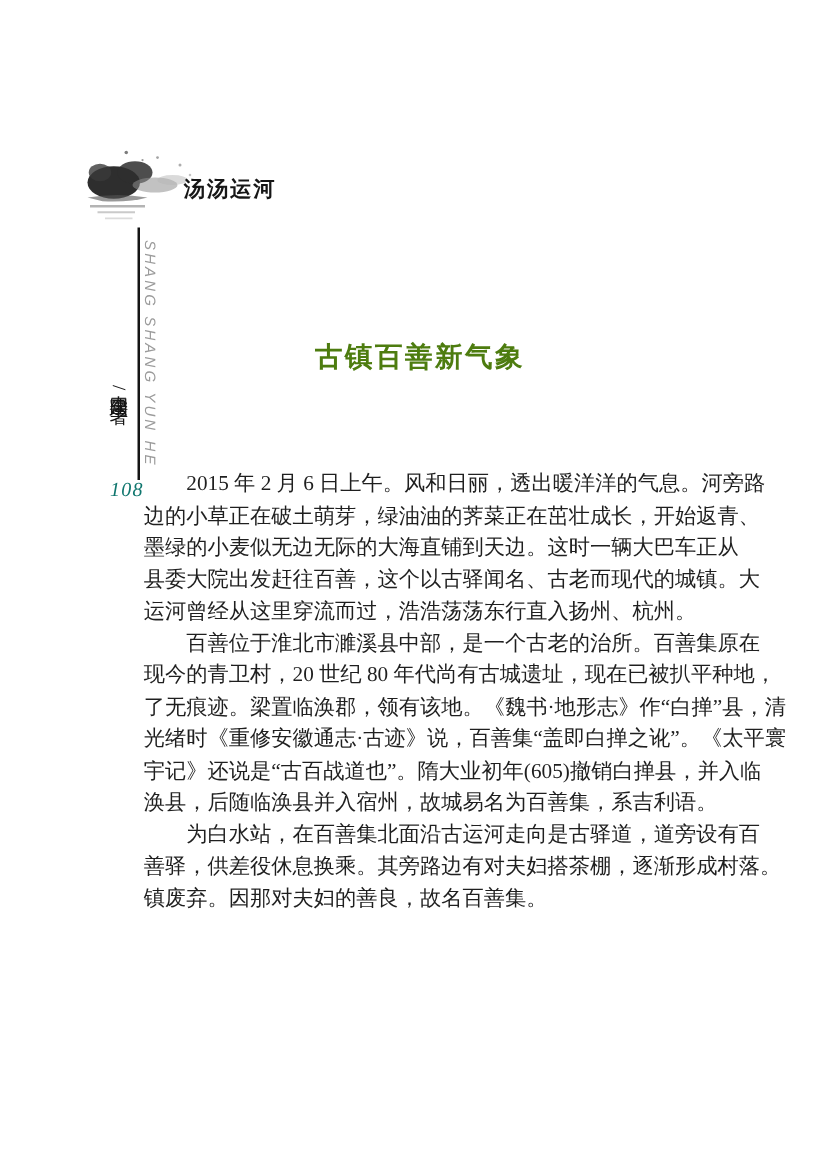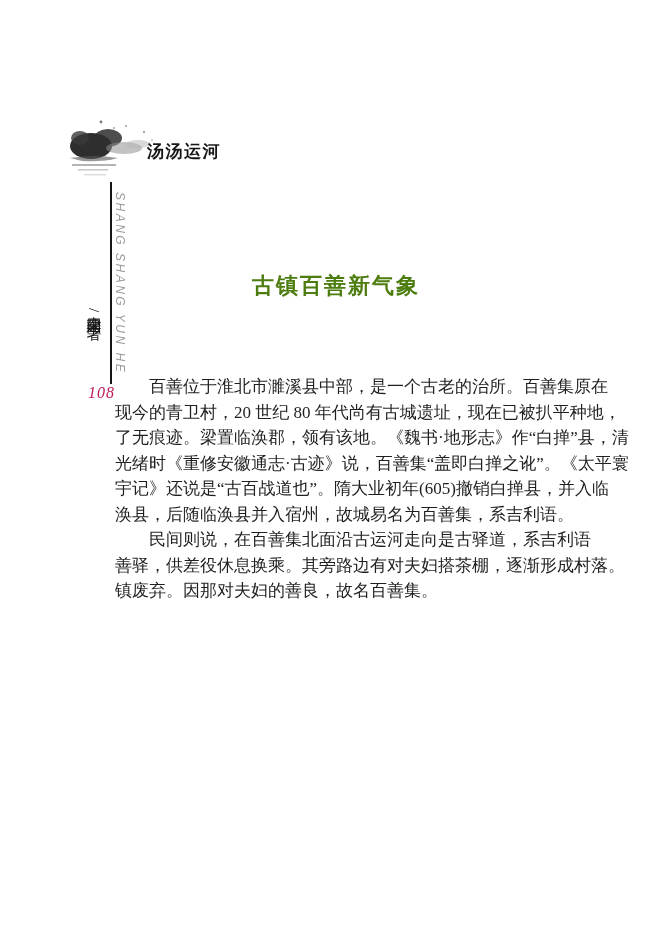--- a/index.html
+++ b/index.html
@@ -55,21 +55,21 @@
     font-size: 15px;
     letter-spacing: 1px;
     color: #141414;
   }
   .page-number {
     position: absolute;
     left: 88px; top: 384px;
     font-style: italic;
     font-size: 16px;
     letter-spacing: 1px;
-    color: #be185d;
+    color: #0f766e;
   }
 
   
   .article-title {
     position: absolute;
     left: 115px; top: 256px;
     width: 442px;
     text-align: center;
     font-weight: bold;
     font-size: 22px;
@@ -118,27 +118,34 @@
 
   <div class="side-rule"></div>
   <div class="side-latin">SHANG SHANG YUN HE</div>
   <div class="side-author">秦建国/著</div>
   <div class="page-number">108</div>
 
   <h1 class="article-title">古镇百善新气象</h1>
 
   <div class="article-body">
       <div class="para">
+        <div class="line">2015 年 2 月 6 日上午。风和日丽，透出暖洋洋的气息。河旁路</div>
+        <div class="line">边的小草正在破土萌芽，绿油油的荠菜正在茁壮成长，开始返青、</div>
+        <div class="line">墨绿的小麦似无边无际的大海直铺到天边。这时一辆大巴车正从</div>
+        <div class="line">县委大院出发赶往百善，这个以古驿闻名、古老而现代的城镇。大</div>
+        <div class="line">运河曾经从这里穿流而过，浩浩荡荡东行直入扬州、杭州。</div>
+      </div>
+      <div class="para">
         <div class="line">百善位于淮北市濉溪县中部，是一个古老的治所。百善集原在</div>
         <div class="line">现今的青卫村，20 世纪 80 年代尚有古城遗址，现在已被扒平种地，</div>
         <div class="line">了无痕迹。梁置临涣郡，领有该地。《魏书·地形志》作“白掸”县，清</div>
         <div class="line">光绪时《重修安徽通志·古迹》说，百善集“盖即白掸之讹”。《太平寰</div>
         <div class="line">宇记》还说是“古百战道也”。隋大业初年(605)撤销白掸县，并入临</div>
         <div class="line">涣县，后随临涣县并入宿州，故城易名为百善集，系吉利语。</div>
       </div>
       <div class="para">
-        <div class="line">民间则说，在百善集北面沿古运河走向是古驿道，系吉利语</div>
+        <div class="line">为白水站，在百善集北面沿古运河走向是古驿道，道旁设有百</div>
         <div class="line">善驿，供差役休息换乘。其旁路边有对夫妇搭茶棚，逐渐形成村落。</div>
         <div class="line">镇废弃。因那对夫妇的善良，故名百善集。</div>
       </div>
     </div>
 
 </div>
 
 </body></html>

